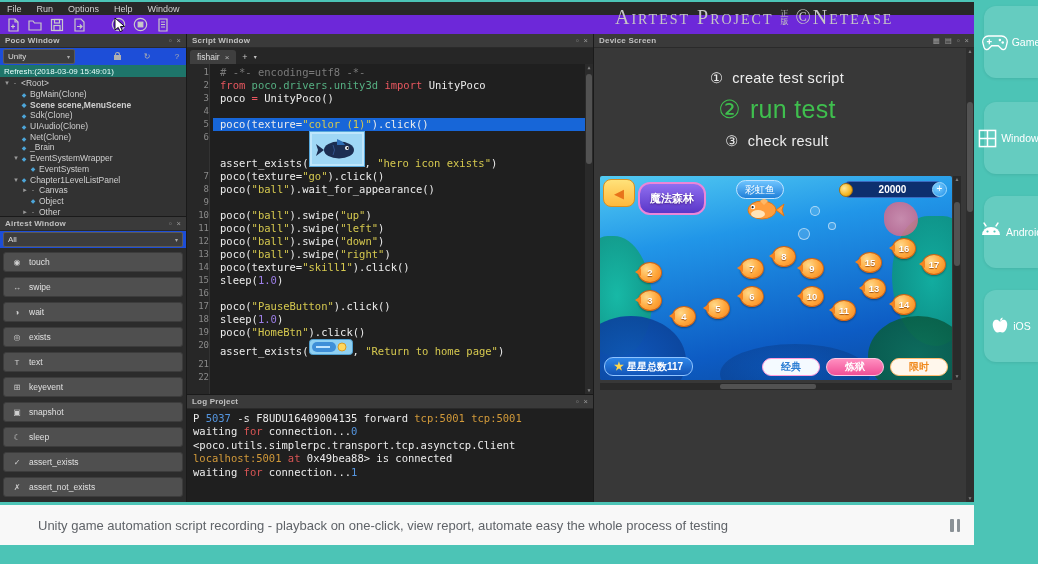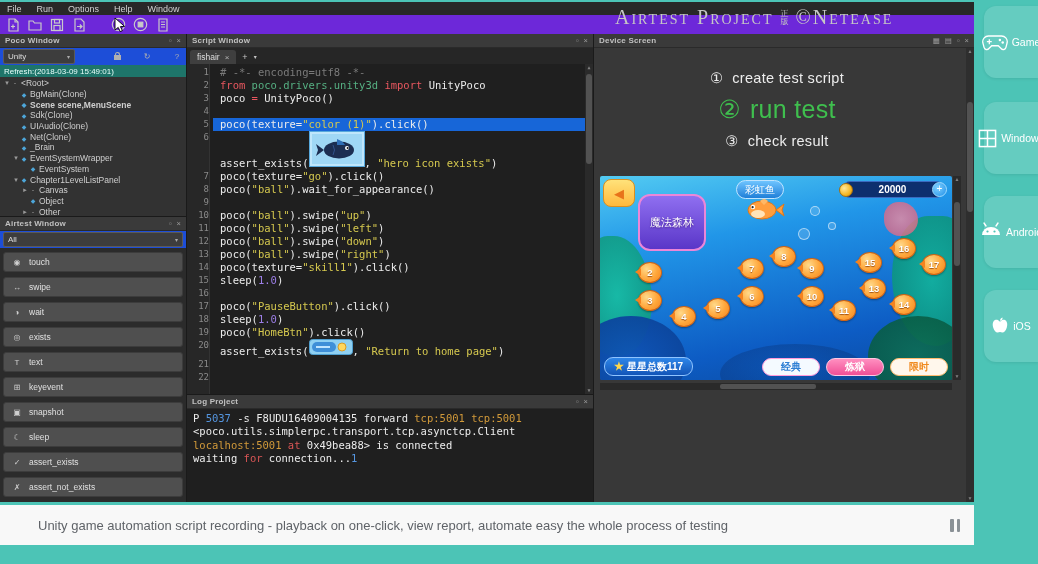--- a/index.html
+++ b/index.html
@@ -109,21 +109,21 @@
   .c4{right:-16px;top:140px;width:100px;height:80px;background:radial-gradient(ellipse,#0d6e54,#07563f);opacity:.9;border-radius:50%}
   .c5{left:120px;top:168px;width:150px;height:60px;background:radial-gradient(ellipse,rgba(13,78,160,0),rgba(9,52,120,.55));border-radius:50%}
   .c6{right:34px;top:26px;width:34px;height:34px;background:radial-gradient(circle,#f08aa0,#d85f7e);opacity:.8;border-radius:45% 55% 50% 50%}
   .bubble{position:absolute;border-radius:50%;border:1px solid rgba(255,255,255,.55);background:rgba(255,255,255,.15)}
   .b1{left:210px;top:30px;width:8px;height:8px}
   .b2{left:228px;top:46px;width:6px;height:6px}
   .b3{left:198px;top:52px;width:10px;height:10px}
   .bigfish{position:absolute;left:140px;top:18px}
   .gback{position:absolute;left:3px;top:3px;width:30px;height:26px;background:linear-gradient(#ffe27a,#ffb93d);border:1px solid #d98f1f;border-radius:8px;display:flex;align-items:center;justify-content:center}
   .gback-arrow{color:#e8731a;font-size:13px;line-height:1}
-  .gbanner{position:absolute;left:38px;top:18px;height:21px;padding:16px 10px;background:linear-gradient(#8f6ff0,#5a36c8);border:2px solid #eb86d8;border-radius:12px;color:#fff;font-size:11px;font-weight:normal;display:flex;align-items:center;text-shadow:0 1px 2px rgba(60,20,120,.8)}
+  .gbanner{position:absolute;left:38px;top:6px;height:21px;padding:4px 10px;background:linear-gradient(#8f6ff0,#5a36c8);border:2px solid #eb86d8;border-radius:12px;color:#fff;font-size:11px;font-weight:bold;display:flex;align-items:center;text-shadow:0 1px 2px rgba(60,20,120,.8)}
   .gfishbtn{position:absolute;left:136px;top:4px;height:17px;padding:0 8px;background:linear-gradient(#6fc4ff,#1f7fd8);border:1px solid #bfe4ff;border-radius:10px;color:#fff;font-size:10px;display:flex;align-items:center}
   .gcoins{position:absolute;right:8px;top:5px;height:15px;min-width:92px;background:#0d2f6e;border:1px solid #3a6ac0;border-radius:8px;display:flex;align-items:center;padding:0 4px}
   .gcoin{width:12px;height:12px;border-radius:50%;background:radial-gradient(circle at 35% 35%,#ffe89a,#f5b824 60%,#cf8d12);border:1px solid #a86f0c;margin-left:-8px}
   .gcoin-num{color:#fff;font-size:10px;font-weight:bold;flex:1;text-align:center;padding:0 4px}
   .gplus{width:13px;height:13px;border-radius:50%;background:radial-gradient(circle at 35% 35%,#7fd0ff,#1f8fe8);border:1px solid #9fdcff;color:#fff;font-size:10px;line-height:11px;text-align:center;margin-right:-8px}
   .levels{position:absolute;inset:0}
   .fish{position:absolute;width:22px;height:19px;border-radius:50%;background:radial-gradient(circle at 35% 32%,#ffd98a,#ffa63a 55%,#f5831f);border:1px solid #cf6414;box-shadow:0 1px 2px rgba(0,0,0,.35);display:flex;align-items:center;justify-content:center}
   .fish::before{content:"";position:absolute;left:-8px;top:5px;border:4px solid transparent;border-right:6px solid #f5831f}
   .fnum{color:#fff;font-size:9.5px;font-weight:bold;text-shadow:0 1px 1px rgba(140,60,0,.8)}
   .gstars{position:absolute;left:4px;bottom:4px;height:17px;padding:0 9px;background:linear-gradient(#2e86e8,#1255b8);border:1px solid #8fc4ff;border-radius:9px;display:flex;align-items:center;color:#fff;font-size:10px;font-weight:bold}
@@ -511,20 +511,21 @@
         <section class="panel log">
           <div class="phead">
             <span class="ptitle">Log Project</span>
             <span class="phicons">
               <span class="phi">▫</span>
               <span class="phi">×</span>
             </span>
           </div>
           <div class="logbody" id="log-lines">
               <div class="lrow"><span class="tok-plain">P </span><span class="tok-num2">5037</span><span class="tok-plain"> -s F8UDU16409004135 forward </span><span class="tok-orange">tcp:5001</span><span class="tok-plain"> </span><span class="tok-orange">tcp:5001</span></div>
+              <div class="lrow"><span class="tok-plain">waiting </span><span class="tok-red">for</span><span class="tok-plain"> connection...</span><span class="tok-num2">0</span></div>
               <div class="lrow"><span class="tok-plain">&lt;poco.utils.simplerpc.transport.tcp.asynctcp.Client</span></div>
               <div class="lrow"><span class="tok-orange">localhost:5001</span><span class="tok-red"> at </span><span class="tok-plain">0x49bea88&gt; is connected</span></div>
               <div class="lrow"><span class="tok-plain">waiting </span><span class="tok-red">for</span><span class="tok-plain"> connection...</span><span class="tok-num2">1</span></div>
             </div>
         </section>
       </div>
 
       <div class="col-right">
         <section class="panel device">
           <div class="phead">

